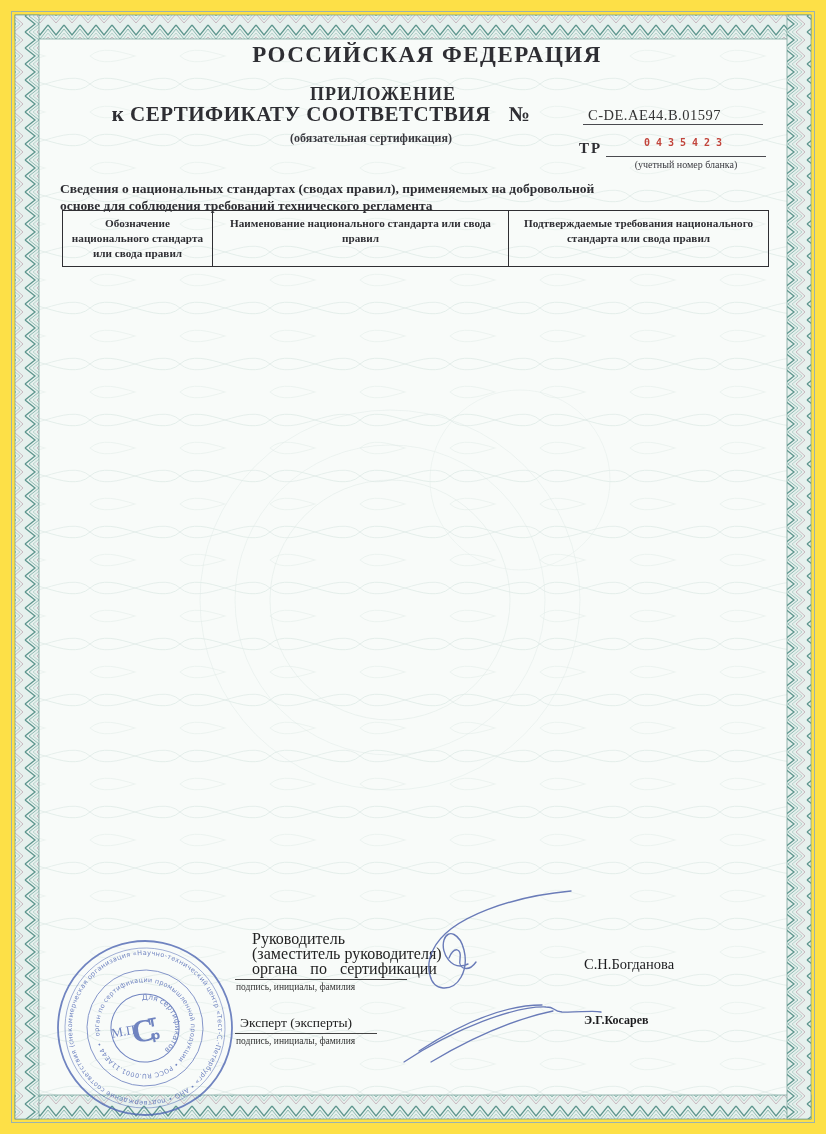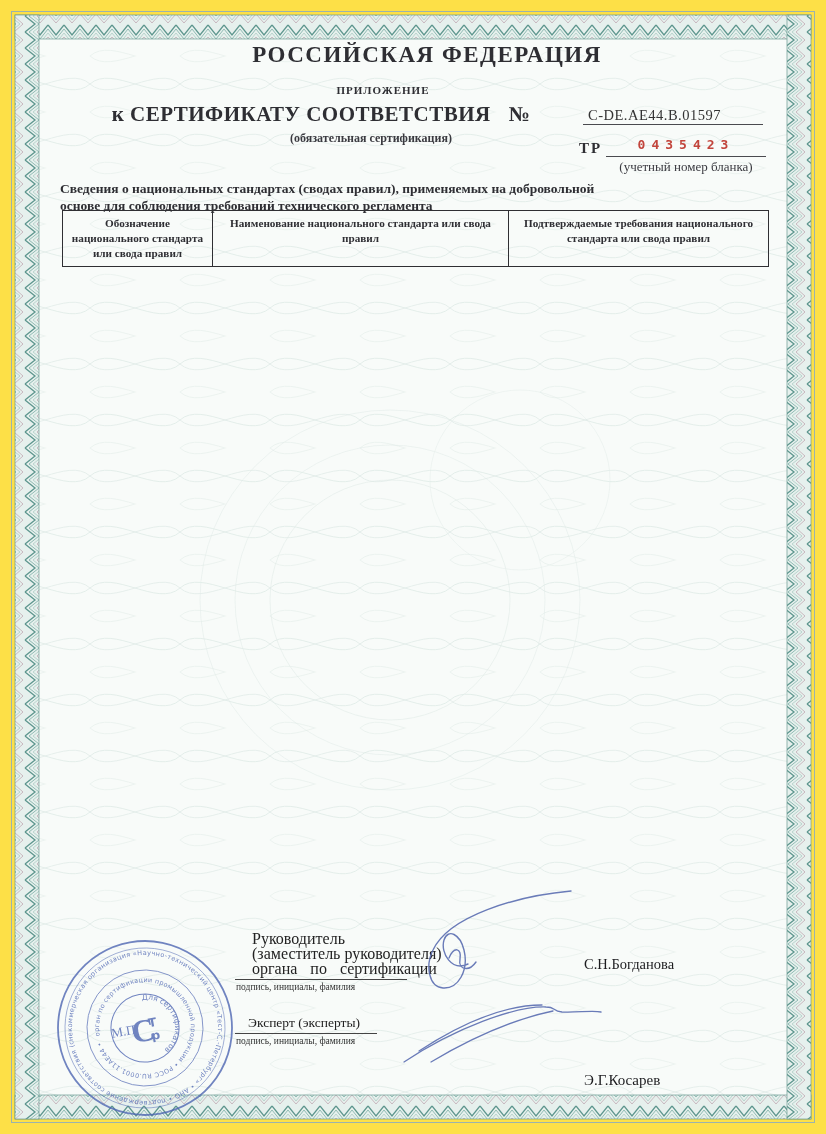--- a/index.html
+++ b/index.html
@@ -6,49 +6,49 @@
   .page{
     position:relative;width:826px;height:1134px;margin:0 auto;
     background:#fde047;overflow:hidden;
     font-family:"Liberation Serif",serif;color:#27272b;
   }
   .abs{position:absolute;text-align:right;}
   svg.layer{position:absolute;left:0;top:0;pointer-events:none;}
   
   .center-row{position:absolute;left:40px;width:746px;text-align:center;}
   .country{top:42px;font-size:23px;font-weight:bold;letter-spacing:1.5px;color:#2e2e33;padding-left:14px;}
-  .supplement{top:84px;font-size:11px;font-weight:bold;letter-spacing:1px;color:#2e2e33;margin-left:-30px;}
+  .supplement{top:84px;font-size:18px;font-weight:bold;letter-spacing:1px;color:#2e2e33;margin-left:-30px;}
   .cert-title{top:102px;font-size:21px;font-weight:bold;letter-spacing:.5px;color:#2e2e33;margin-left:-92px;white-space:nowrap;}
   .num-sign{margin-left:18px;}
   .cert-number{left:588px;top:107px;font-size:14.5px;letter-spacing:.5px;color:#333;}
   .cert-number-line{left:583px;top:124px;width:180px;border-bottom:1.2px solid #4a4a4f;height:0;}
   .cert-type{top:131px;font-size:12px;font-weight:bold;color:#3a3a40;margin-left:-42px;}
   .tr-label{left:579px;top:140px;font-size:15px;font-weight:bold;letter-spacing:2px;color:#2e2e33;}
   .blank-number{left:608px;top:137px;width:156px;text-align:center;
-    font-family:"DejaVu Sans Mono",monospace;font-weight:bold;font-size:13px;letter-spacing:6px;color:#c2453c;}
+    font-family:"DejaVu Sans Mono",monospace;font-weight:bold;font-size:10px;letter-spacing:6px;color:#c2453c;}
   .blank-number-line{left:606px;top:156px;width:160px;border-bottom:1.2px solid #4a4a4f;height:0;}
-  .blank-caption{left:606px;top:159px;width:160px;text-align:center;font-size:13px;color:#3a3a40;}
+  .blank-caption{left:606px;top:159px;width:160px;text-align:center;font-size:10px;color:#3a3a40;}
   .intro{position:absolute;left:60px;width:706px;font-weight:bold;font-size:13.5px;line-height:1.3;color:#2e2e33;}
   .intro1{top:180px;} .intro2{top:197px;}
   
   .doc-table{position:absolute;left:62px;top:210px;width:706px;border-collapse:collapse;table-layout:fixed;}
   .doc-table th,.doc-table td{border:1.2px solid #2f2f33;vertical-align:top;background:transparent;}
   .doc-table th{font-size:11.2px;font-weight:bold;text-align:center;line-height:1.35;padding:5px 5px;color:#2e2e33;}
   .doc-table td{font-size:12.6px;line-height:1.38;padding:4px 8px;text-align:left;color:#26262a;}
   .cell-name span{display:block;max-width:238px;}
   
   .role{position:absolute;left:252px;font-size:16px;color:#222;}
   .role-l1{top:930px;} .role-l2{top:945px;} .role-l3{top:960px;word-spacing:9px;}
   .head-line{left:235px;top:979px;width:172px;border-bottom:1px solid #444;height:0;}
   .head-caption{left:236px;top:982px;font-size:9.5px;color:#333;}
   .head-name{left:584px;top:956px;font-size:14.5px;color:#1c1c1f;}
-  .expert-role{left:248px;top:1015px;font-size:13.5px;color:#222;}
+  .expert-role{left:240px;top:1015px;font-size:13.5px;color:#222;}
   .expert-line{left:235px;top:1033px;width:142px;border-bottom:1px solid #444;height:0;}
   .expert-caption{left:236px;top:1036px;font-size:9.5px;color:#333;}
-  .expert-name{left:584px;top:1072px;font-size:15px;color:#1c1c1f;}
+  .expert-name{left:584px;top:1013px;font-size:12px;color:#1c1c1f;font-weight:bold;}
 </style>
 </head>
 <body>
 
 <div class="page">
 
   <svg class="layer" width="826" height="1134" aria-hidden="true">
     <defs>
       <pattern id="chevH" width="16" height="23" patternUnits="userSpaceOnUse">
         <rect width="16" height="23" fill="#e6f0ed"></rect>

